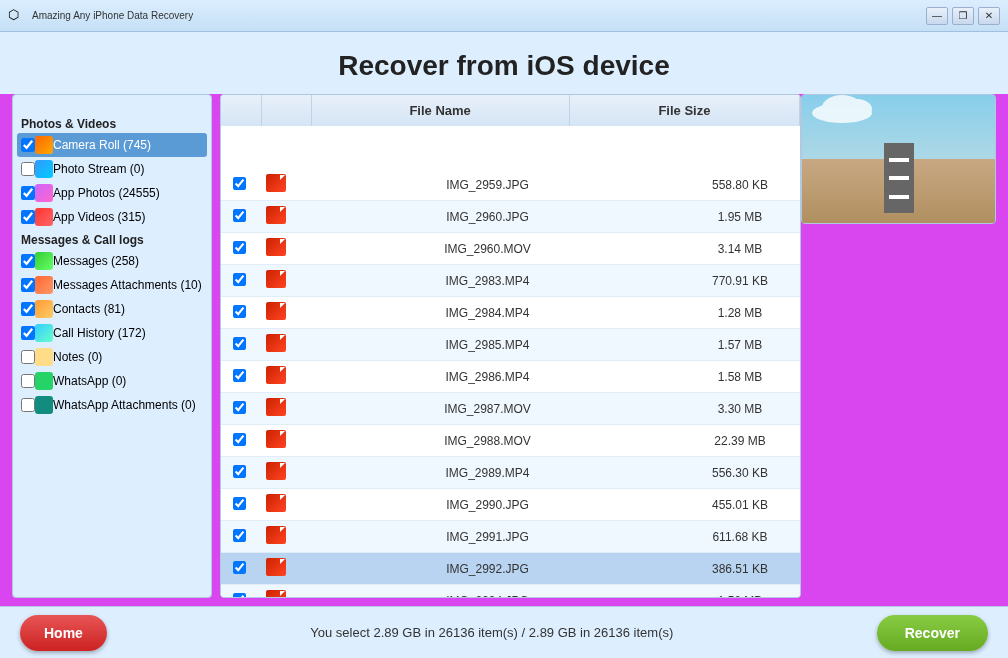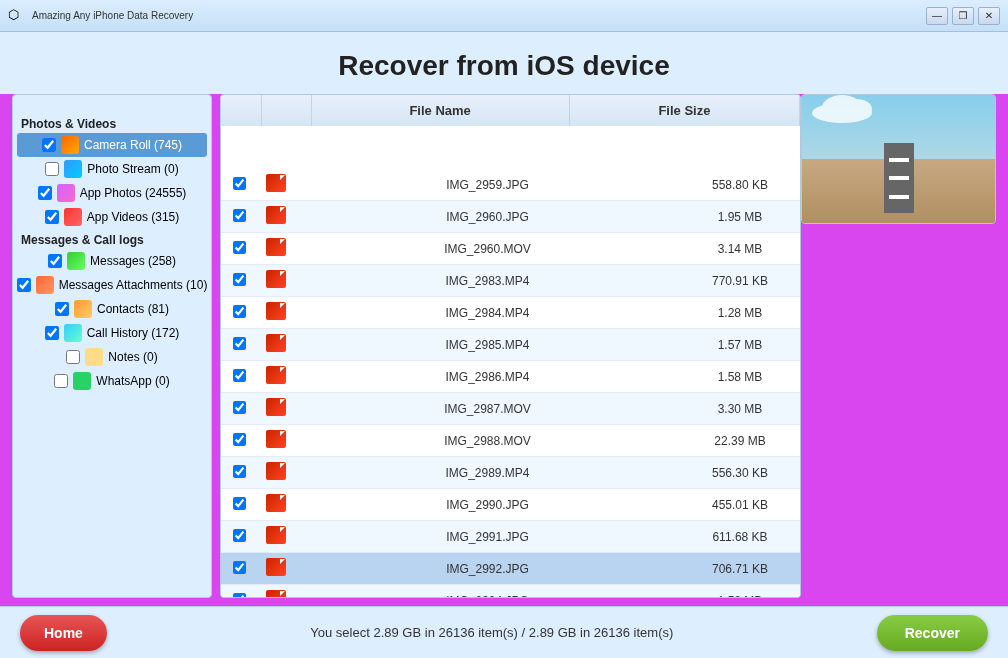--- a/index.html
+++ b/index.html
@@ -93,22 +93,20 @@
       font-size: 12px;
       color: #222;
       padding: 4px 4px 2px;
     }
     .sidebar-item {
       display: flex;
       align-items: center;
       padding: 3px 4px;
       border-radius: 3px;
       cursor: pointer;
-      gap: 5px;
-      justify-content: center;
     }
     .sidebar-item.selected {
       background: #5b9bd5;
       color: white;
     }
     .sidebar-item input[type="checkbox"] {
       width: 14px;
       height: 14px;
       flex-shrink: 0;
     }
@@ -386,20 +384,25 @@
         </div>
         <div class="sidebar-item">
           <input type="checkbox" style="">
           <div class="item-icon icon-notes" style="font-size: 9px;"></div>
           <span class="item-label">Notes (0)</span>
         </div>
         <div class="sidebar-item">
           <input type="checkbox" style="">
           <div class="item-icon icon-whatsapp" style="font-size: 9px;"></div>
           <span class="item-label">WhatsApp (0)</span>
+        </div>
+        <div class="sidebar-item">
+          <input type="checkbox" style="">
+          <div class="item-icon icon-whatsappatt" style="font-size: 9px;"></div>
+          <span class="item-label">WhatsApp Attachments (0)</span>
         </div>
       </div>
 
     <div style="flex:1; display:flex; gap:0; overflow:hidden;">
 
       <div class="file-list-container">
         <table class="file-table">
           <thead>
             <tr>
               <th></th>
@@ -487,21 +490,21 @@
                 <tr>
                   <td><input type="checkbox" checked="" style=""></td>
                   <td><div class="file-icon"></div></td>
                   <td>IMG_2991.JPG</td>
                   <td>611.68 KB</td>
                 </tr>
                 <tr class="highlighted">
                   <td><input type="checkbox" checked="" style=""></td>
                   <td><div class="file-icon"></div></td>
                   <td>IMG_2992.JPG</td>
-                  <td>706.71 KB</td>
+                  <td>386.51 KB</td>
                 </tr>
                 <tr>
                   <td><input type="checkbox" checked="" style=""></td>
                   <td><div class="file-icon"></div></td>
                   <td>IMG_2994.JPG</td>
                   <td>1.56 MB</td>
                 </tr>
               </tbody>
           </table>
         </div>

